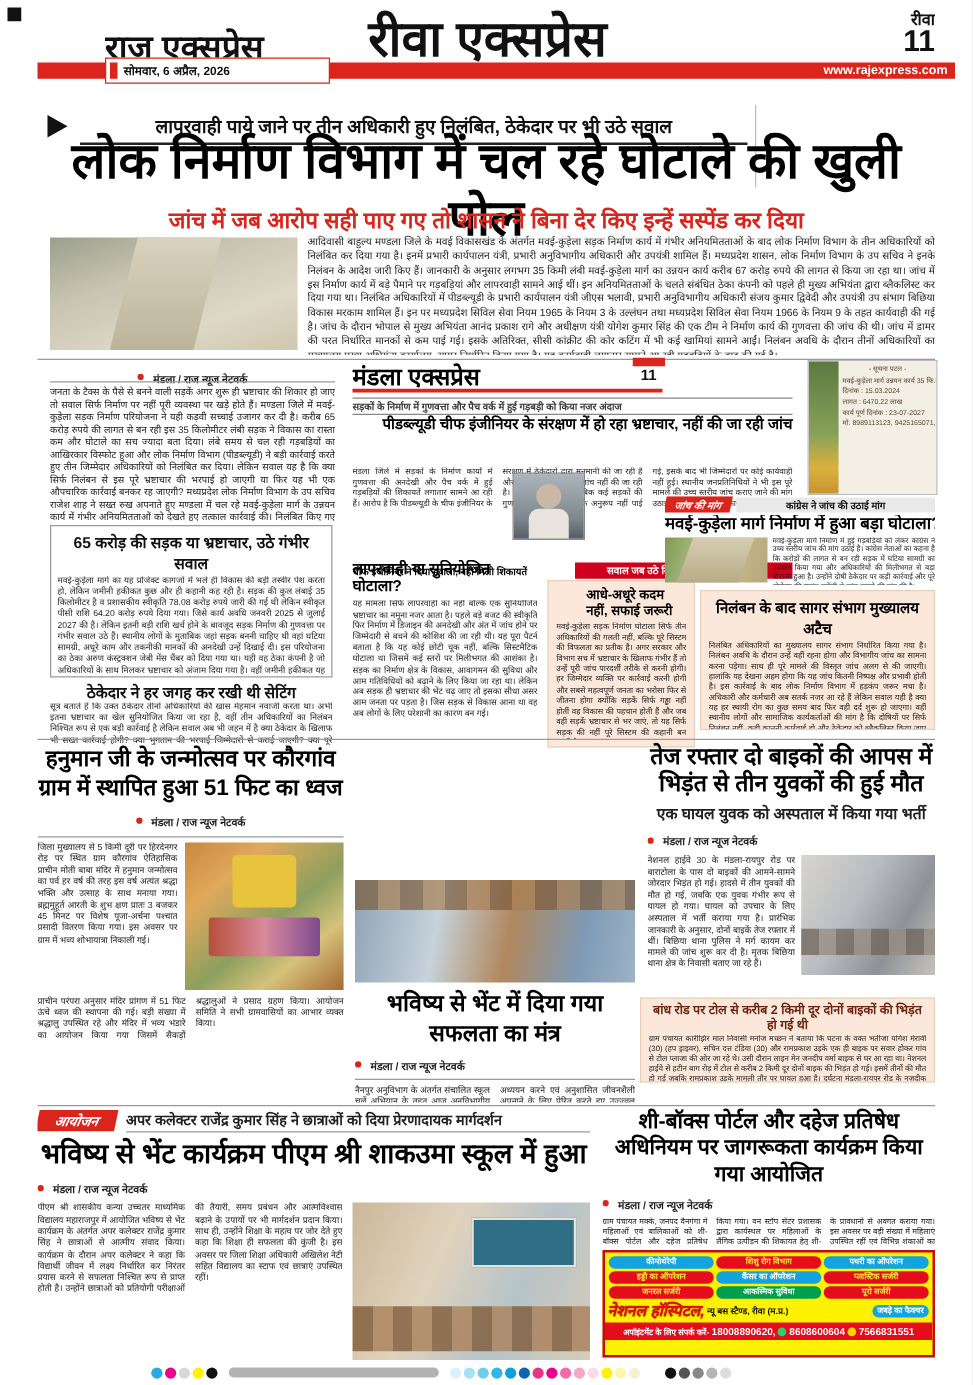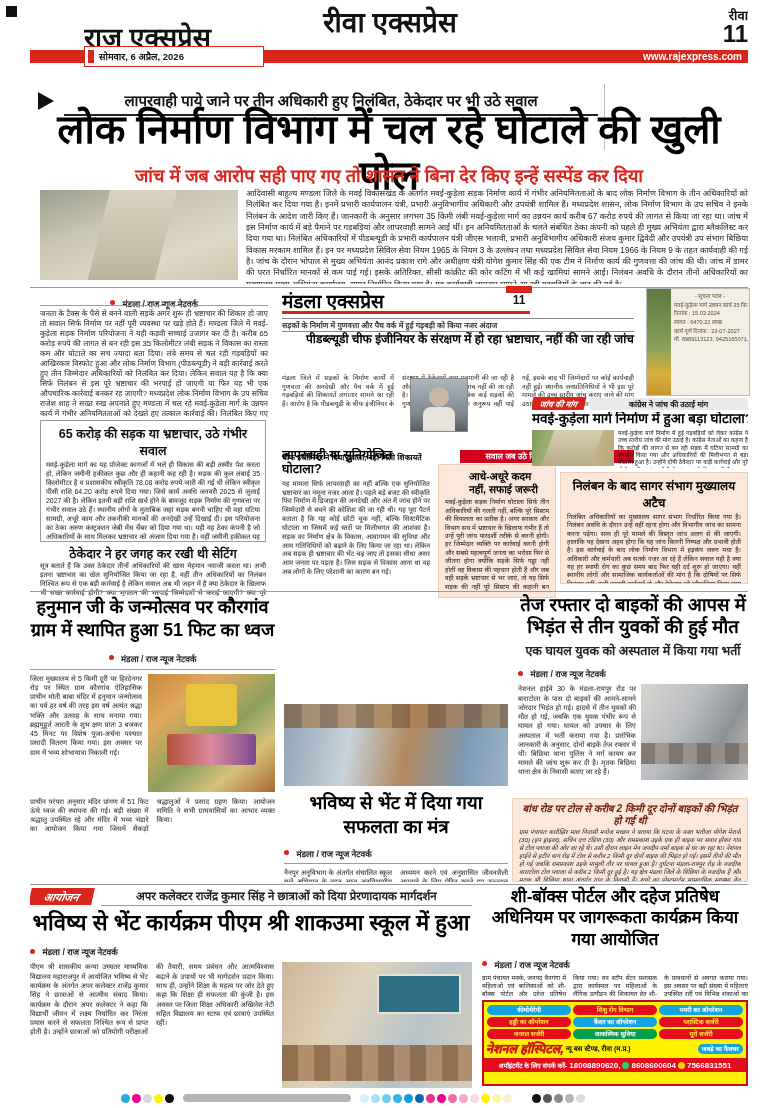--- a/index.html
+++ b/index.html
@@ -26,24 +26,24 @@
   .board-line{font-size:5.6px;line-height:1.55;color:#5a4632;white-space:nowrap;}
   .kick-hair{border-top:1px solid #888;border-bottom:1px solid #888;}
 </style>
 </head>
 <body>
 
 <div class="page">
 
   <div class="b" style="left:6px;top:6px;width:11px;height:11px;background:#111;"></div>
   <div class="b bold" style="left:84px;top:18px;width:190px;font-size:27px;">राज एक्सप्रेस</div>
-  <div class="b bold c" style="left:240px;top:2px;width:300px;font-size:28px;">रीवा एक्सप्रेस</div>
+  <div class="b bold c" style="left:240px;top:2px;width:300px;font-size:40px;">रीवा एक्सप्रेस</div>
   <div class="b bold" style="left:690px;top:6px;width:58px;font-size:13px;text-align:right;">रीवा</div>
   <div class="b bold" style="left:690px;top:20px;width:58px;font-size:24px;text-align:right;">11</div>
-  <div class="b" style="left:30px;top:50px;width:718px;height:13px;background:#d9251c;">
+  <div class="b" style="left:30px;top:50px;width:718px;height:13px;background:#d9251c;padding-left:16px;">
     <span class="bold" style="position:absolute;right:6px;top:1px;color:#fff;font-size:10px;">www.rajexpress.com</span>
   </div>
   <div class="b" style="left:84px;top:46px;width:178px;height:19px;background:#fff;border:1px solid #d9251c;display:flex;align-items:center;">
     <span style="display:inline-block;width:6px;height:13px;background:#d9251c;margin:0 5px 0 3px;"></span>
     <span class="bold" style="font-size:9.5px;">सोमवार, 6 अप्रैल, 2026</span>
   </div>
 
   <div class="b" style="left:38px;top:92px;width:0;height:0;border-top:9px solid transparent;border-bottom:9px solid transparent;border-left:16px solid #111;"></div>
   <div class="b bold c" style="left:64px;top:90px;width:534px;font-size:15px;border-bottom:2px solid #222;padding-bottom:4px;">लापरवाही पाये जाने पर तीन अधिकारी हुए निलंबित, ठेकेदार पर भी उठे सवाल</div>
   <div class="b vr" style="left:604px;top:84px;height:66px;"></div>
@@ -167,31 +167,31 @@
       <span class="byline">मंडला / राज न्यूज नेटवर्क</span>
     </div>
     <div style="display:flex;gap:5px;margin-top:3px;">
       <div class="j" style="width:118px;font-size:7px;line-height:1.32;height:108px;overflow:hidden;">नेशनल हाईवे 30 के मंडला-रायपुर रोड पर बाराटोला के पास दो बाइकों की आमने-सामने जोरदार भिड़ंत हो गई। हादसे में तीन युवकों की मौत हो गई, जबकि एक युवक गंभीर रूप से घायल हो गया। घायल को उपचार के लिए अस्पताल में भर्ती कराया गया है। प्रारंभिक जानकारी के अनुसार, दोनों बाइकें तेज रफ्तार में थीं। बिछिया थाना पुलिस ने मर्ग कायम कर मामले की जांच शुरू कर दी है। मृतक बिछिया थाना क्षेत्र के निवासी बताए जा रहे हैं।</div>
       <div style="flex:1;height:96px;background:linear-gradient(120deg,#d8d5cf 0%,#b9bcc0 40%,#8e9297 70%,#c6c3bd 100%);">
         <div style="width:100%;height:22%;margin-top:55%;background:repeating-linear-gradient(90deg,#6d625a 0 14px,#958a80 14px 28px);opacity:.75;"></div>
       </div>
     </div>
   </div>
 
-  <div class="b peach" style="left:512px;top:798px;width:236px;height:84px;padding:4px 6px;box-sizing:border-box;border:1px solid #eccfb9;font-style:italic;">
+  <div class="b peach" style="left:512px;top:798px;width:236px;height:68px;padding:4px 6px;box-sizing:border-box;border:1px solid #eccfb9;">
     <div class="bold c" style="font-size:10px;color:#6e2410;line-height:1.15;">बांध रोड पर टोल से करीब 2 किमी दूर दोनों बाइकों की भिड़ंत हो गई थी</div>
     <div class="j" style="font-size:6.2px;line-height:1.3;margin-top:2px;height:58px;overflow:hidden;">ग्राम पंचायत कारीझिर माल निवासी मनोज मच्छन ने बताया कि घटना के वक्त भतीजा योगेश मेरावी (30) (हप ड्राइवर), सचिन दत्त टंडिया (30) और रामप्रकाश उइके एक ही बाइक पर सवार होकर गांव से टोल प्लाजा की ओर जा रहे थे। उसी दौरान लाइन मेन जनदीप वर्मा बाइक से घर आ रहा था। नेशनल हाईवे से हटीन बाग रोड़ में टोल से करीब 2 किमी दूर दोनों बाइक की भिड़ंत हो गई। इसमें तीनों की मौत हो गई जबकि रामप्रकाश उइके मामूली तौर पर घायल हुआ है। दुर्घटना मंडला-रायपुर रोड़ के नजदीक बाराटोला टोल प्लाजा से करीब 2 किमी दूर हुई है। यह क्षेत्र मंडला जिले के बिछिया के नजदीक है और मृतक भी बिछिया थाना अंतर्गत गांव के निवासी हैं। शवों का पोस्टमार्टम सामुदायिक स्वास्थ्य केंद्र बिछिया में किया जा रहा है।</div>
   </div>
 
   <div class="b hr" style="left:30px;top:884px;width:718px;"></div>
 
   <div class="b" style="left:30px;top:888px;width:442px;height:200px;">
     <div style="display:flex;align-items:center;height:17px;">
       <span class="bold" style="background:#d9251c;color:#fff;font-size:11px;font-style:italic;padding:1px 14px;transform:skewX(-12deg);display:inline-block;">आयोजन</span>
-      <span class="bold" style="flex:1;font-size:11.5px;text-align:center;color:#222;border-bottom:1px solid #999;padding-bottom:2px;margin-left:8px;">अपर कलेक्टर राजेंद्र कुमार सिंह ने छात्राओं को दिया प्रेरणादायक मार्गदर्शन</span>
+      <span class="bold" style="flex:1;font-size:11.5px;color:#222;border-bottom:1px solid #999;padding-bottom:2px;margin-left:8px;">अपर कलेक्टर राजेंद्र कुमार सिंह ने छात्राओं को दिया प्रेरणादायक मार्गदर्शन</span>
     </div>
     <div class="bold c" style="font-size:22px;line-height:1.2;margin-top:5px;color:#000;">भविष्य से भेंट कार्यक्रम पीएम श्री शाकउमा स्कूल में हुआ</div>
     <div style="margin-top:5px;">
       <span class="dot"></span>
       <span class="byline">मंडला / राज न्यूज नेटवर्क</span>
     </div>
     <div style="display:flex;gap:8px;margin-top:3px;">
       <div class="j" style="width:244px;font-size:7px;line-height:1.33;column-count:2;column-gap:8px;height:140px;overflow:hidden;">पीएम श्री शासकीय कन्या उच्चतर माध्यमिक विद्यालय महाराजपुर में आयोजित भविष्य से भेंट कार्यक्रम के अंतर्गत अपर कलेक्टर राजेंद्र कुमार सिंह ने छात्राओं से आत्मीय संवाद किया। कार्यक्रम के दौरान अपर कलेक्टर ने कहा कि विद्यार्थी जीवन में लक्ष्य निर्धारित कर निरंतर प्रयास करने से सफलता निश्चित रूप से प्राप्त होती है। उन्होंने छात्राओं को प्रतियोगी परीक्षाओं की तैयारी, समय प्रबंधन और आत्मविश्वास बढ़ाने के उपायों पर भी मार्गदर्शन प्रदान किया। साथ ही, उन्होंने शिक्षा के महत्व पर जोर देते हुए कहा कि शिक्षा ही सफलता की कुंजी है। इस अवसर पर जिला शिक्षा अधिकारी अखिलेश नेटी सहित विद्यालय का स्टाफ एवं छात्राएं उपस्थित रहीं।</div>
       <div style="flex:1;height:140px;background:linear-gradient(115deg,#cbb79a 0%,#e0d3bd 35%,#b7c3c9 65%,#d8cdb8 100%);">
         <div style="width:42%;height:26%;margin:6% 6% 0 auto;background:#2e6f86;border:2px solid #e8e2d4;"></div>

